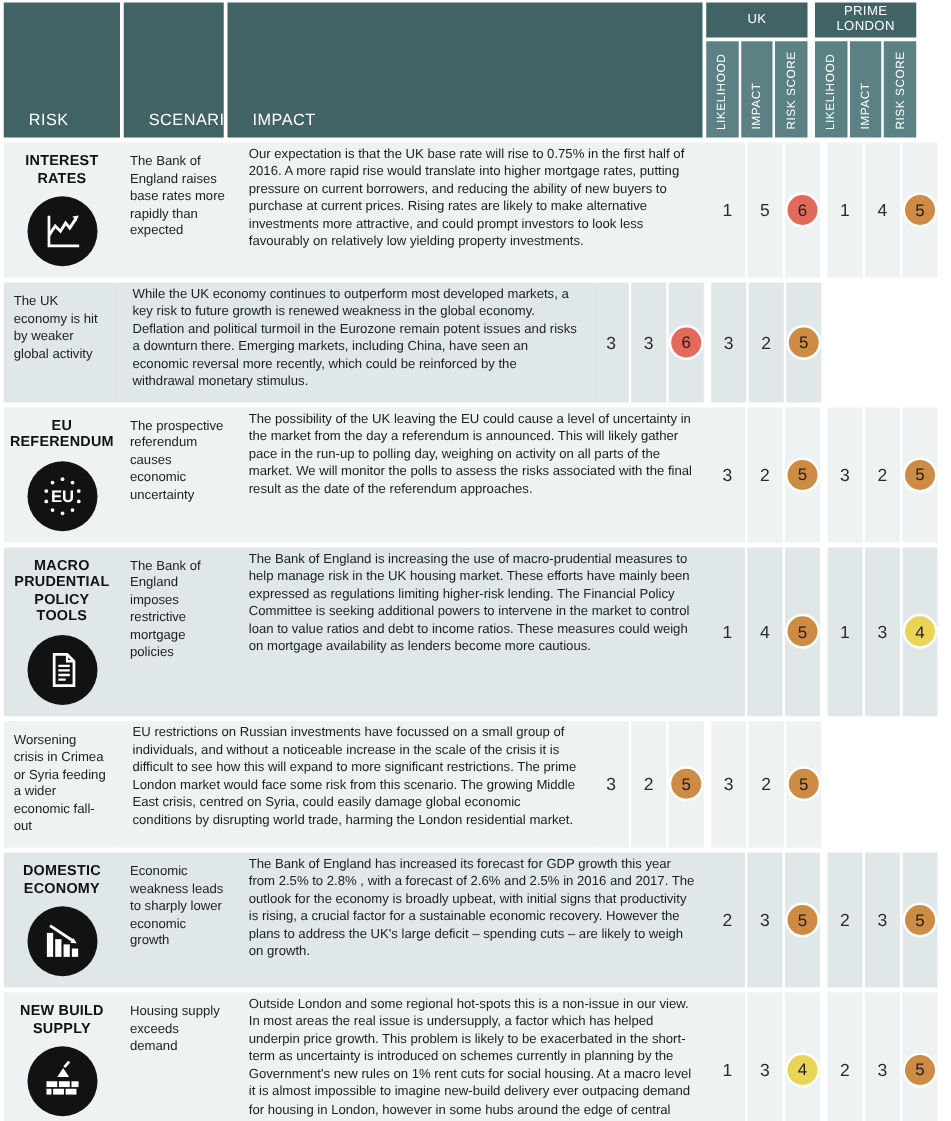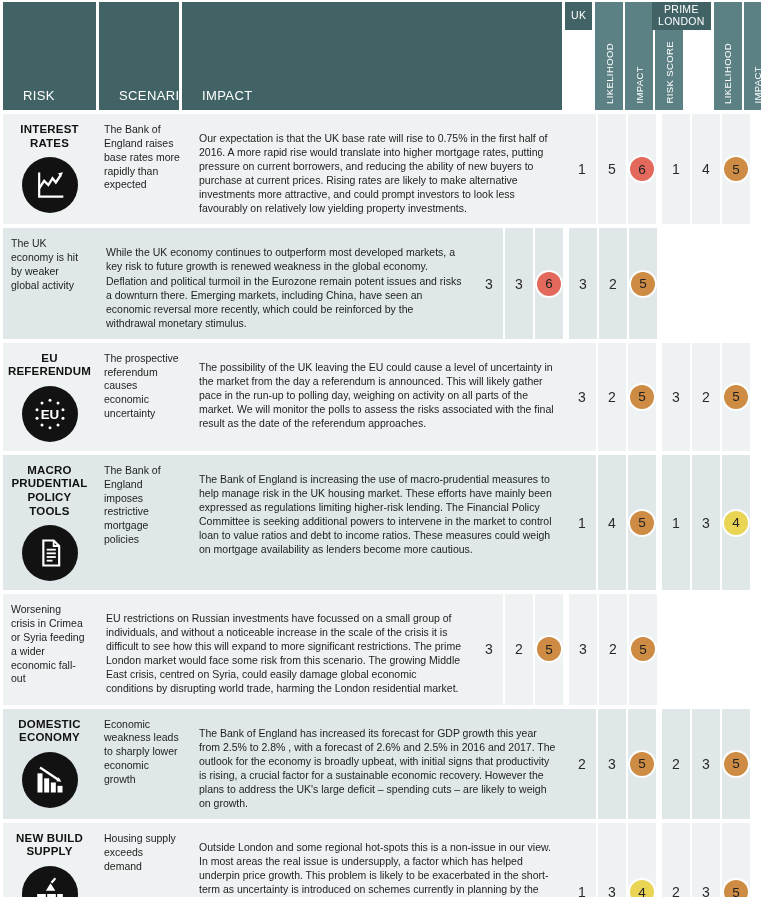--- a/index.html
+++ b/index.html
@@ -4,21 +4,21 @@
 <style>
   html,body{margin:0;padding:0;background:#fff;}
   body{width:761px;height:897px;font-family:"Liberation Sans","DejaVu Sans",sans-serif;color:#222;overflow:hidden;}
   .table{padding:2px 0 0 3px;}
   .hrow{display:flex;gap:3px;height:108px;margin-bottom:4px;}
   .hcell{background:#416366;color:#fff;display:flex;align-items:flex-end;padding:7px 20px;font-size:13px;letter-spacing:.4px;box-sizing:border-box;}
   .w-risk{width:93px;}
   .w-scen{width:80px;}
   .w-imp{width:380px;}
   .sgroups{display:flex;gap:6px;}
-  .sgroup{width:81px;display:flex;flex-direction:row;gap:3px;}
+  .sgroup{width:81px;display:flex;flex-direction:column;gap:3px;}
   .glabel{height:28px;background:#416366;color:#fff;display:flex;align-items:center;justify-content:center;text-align:center;font-size:10.5px;line-height:1.1;letter-spacing:.3px;padding:0 6px;box-sizing:border-box;}
   .sublabels{flex:1;display:flex;gap:2px;}
   .sublabel{width:28px;background:#5c8184;color:#fff;display:flex;align-items:flex-end;justify-content:center;padding-bottom:6px;box-sizing:border-box;}
   .sublabel span{writing-mode:vertical-rl;transform:rotate(180deg);font-size:9.5px;letter-spacing:.4px;white-space:nowrap;}
   #rows .row{display:flex;gap:0;margin-bottom:4px;}
   #rows .row:nth-child(odd){--rowbg:#eef2f2;}
   #rows .row:nth-child(even){--rowbg:#e0e7e8;}
   #rows .row > div{background:var(--rowbg);box-sizing:border-box;}
   #rows .row:nth-child(1){min-height:84px}
   #rows .row:nth-child(2){min-height:84px}
@@ -27,21 +27,21 @@
   #rows .row:nth-child(5){min-height:88px}
   #rows .row:nth-child(6){min-height:82px}
   #rows .row:nth-child(7){min-height:100px}
   #rows .row:nth-child(8){min-height:84px}
   #rows .row:nth-child(9){min-height:85px}
   .risk-cell{width:93px;padding:9px 3px;display:flex;flex-direction:column;align-items:center;text-align:center;}
   .risk-name{font-weight:bold;font-size:11.5px;line-height:1.18;letter-spacing:.2px;color:#111;}
   .risk-icon{margin-top:7px;width:56px;height:56px;border-radius:50%;background:#121212;display:flex;align-items:center;justify-content:center;flex:none;}
   .risk-icon svg{width:40px;height:40px;}
   .scen-cell{width:92px;padding:9px 8px;font-size:10.5px;line-height:1.32;color:#1d1d1d;}
-  .imp-cell{width:380px;padding:17px 10px 9px 11px;font-size:10.5px;line-height:1.34;color:#1d1d1d;}
+  .imp-cell{width:380px;padding:2px 10px 9px 11px;font-size:10.5px;line-height:1.34;color:#1d1d1d;}
   .scores{display:flex;gap:6px;background:transparent !important;}
   .sgroup-body{display:flex;gap:2px;}
   .score-cell{width:28px;display:flex;align-items:center;justify-content:center;font-size:14px;color:#2a2a2a;background:var(--rowbg);}
   .badge{width:24px;height:24px;border-radius:50%;display:flex;align-items:center;justify-content:center;box-shadow:0 0 0 2px rgba(255,255,255,.92);font-size:13.5px;color:#222;flex:none;}
 </style>
 </head>
 <body>
 
 <div class="table">
 

